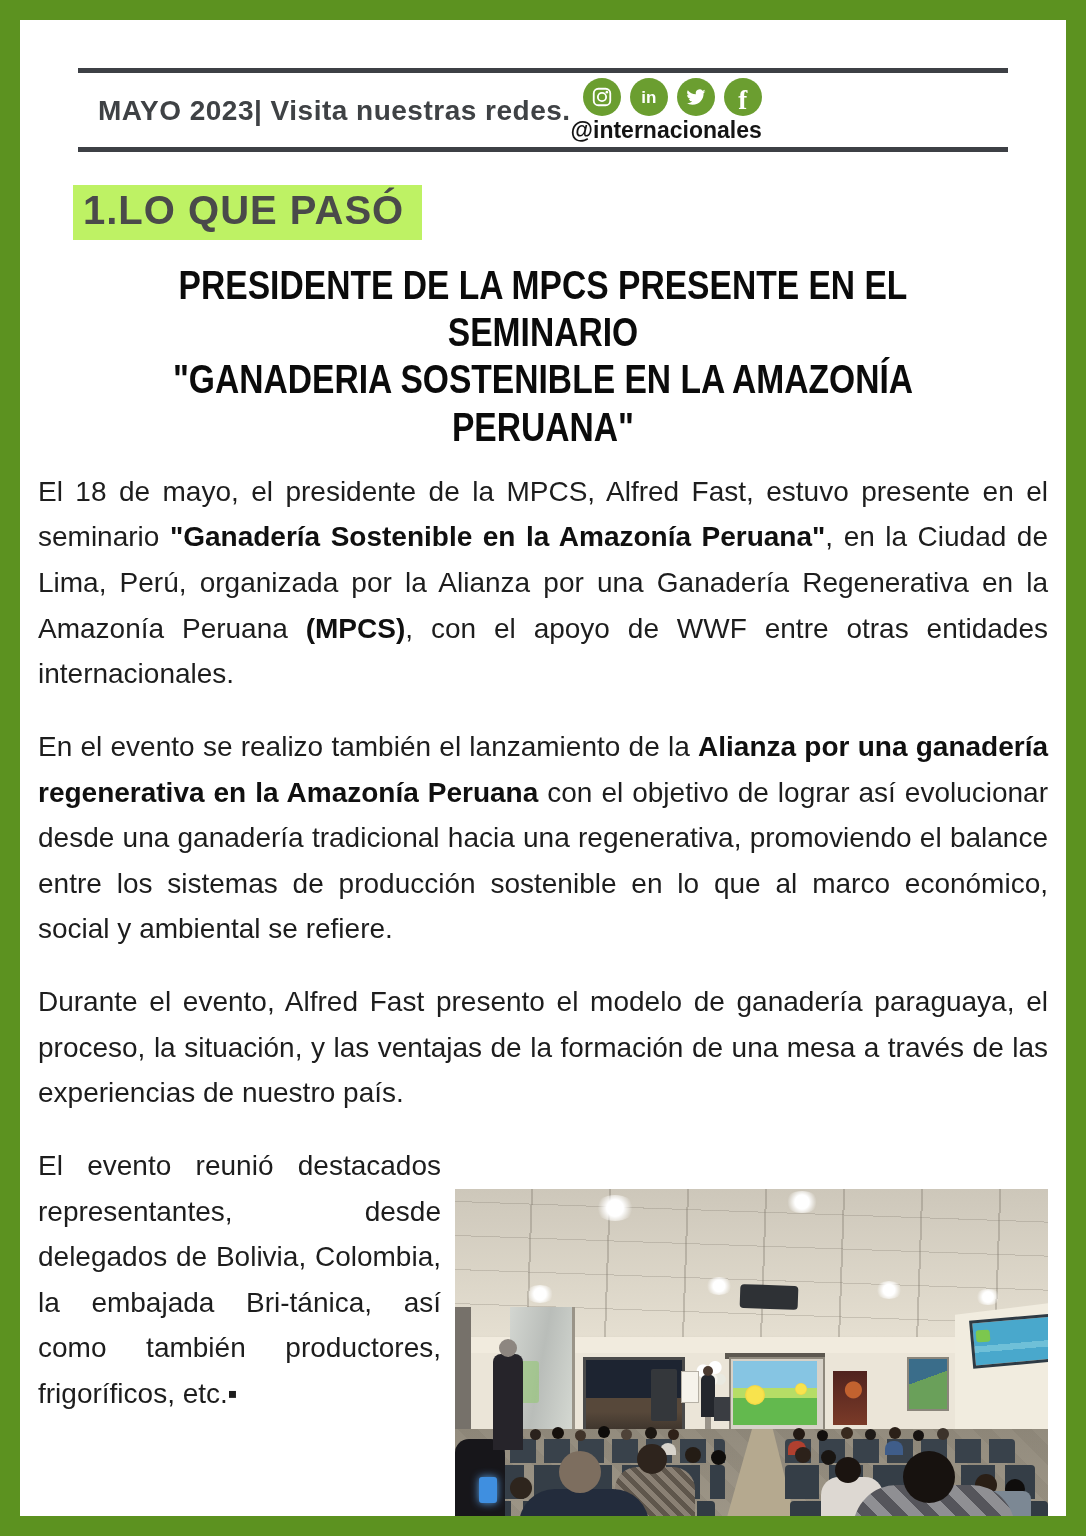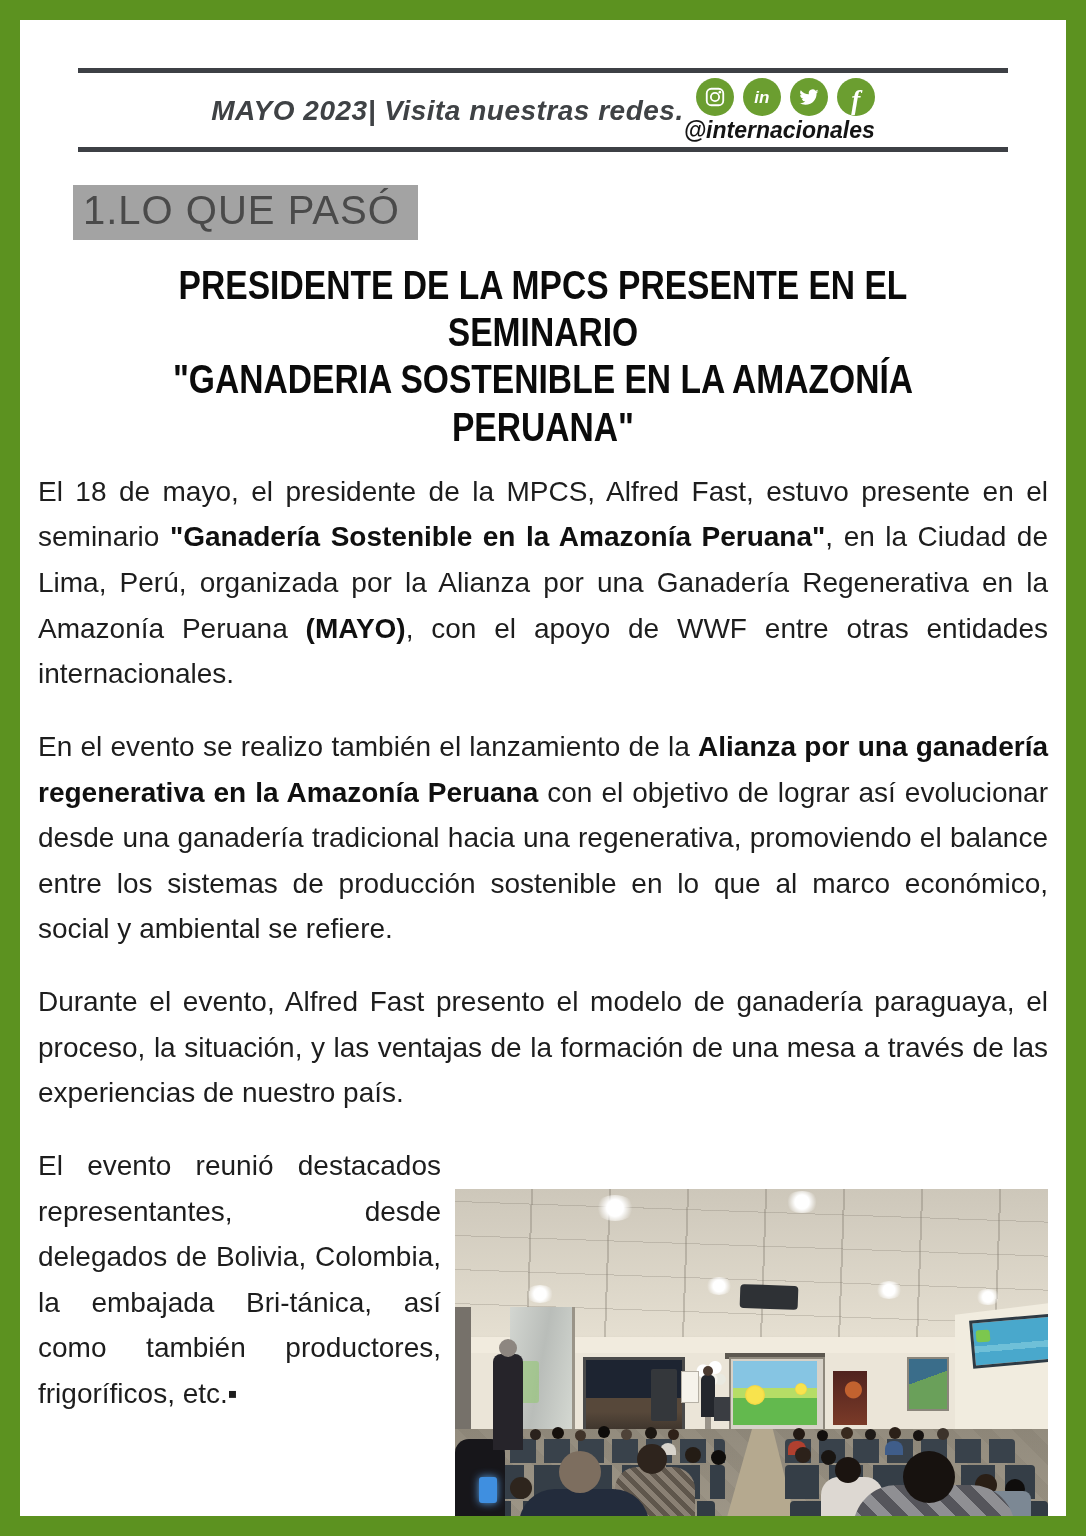--- a/index.html
+++ b/index.html
@@ -13,34 +13,34 @@
     width:1086px;height:1536px;box-sizing:border-box;
     border:20px solid var(--border-green);
     background:#fff;position:relative;overflow:hidden;
     font-family:"Liberation Sans", sans-serif;
   }
   .content{padding:0 18px;}
 
   
   .rule{height:5px;background:var(--rule-gray);margin:0 40px;}
   .rule.top{margin-top:48px;}
-  .header-row{display:flex;justify-content:center;align-items:center;margin:0 60px;padding:5px 0 3px;font-style:italic;}
+  .header-row{display:flex;justify-content:flex-start;align-items:center;margin:0 60px;padding:5px 0 3px;}
   .date{font-size:28px;font-weight:bold;color:#3f4245;letter-spacing:.5px;}
   .social{display:flex;flex-direction:column;align-items:flex-end;gap:1px;}
   .icons{display:flex;gap:9px;}
   .icon{width:38px;height:38px;border-radius:50%;background:var(--icon-green);color:#fff;
         display:flex;align-items:center;justify-content:center;font-weight:bold;}
   .icon svg{display:block;}
   .icon .in-txt{font-size:17px;line-height:1;}
   .icon .f-txt{font-size:27px;line-height:1;font-family:"Liberation Serif", serif;position:relative;top:3px;}
   .handle{font-size:23px;font-weight:bold;color:#141414;}
 
   
-  .section-heading{display:inline-block;margin:33px 0 0 35px;background:#a3a3a3;color:#4a4a4a;
-    font-weight:normal;font-size:40px;letter-spacing:1px;padding:3px 18px 7px 10px;}
+  .section-heading{display:inline-block;margin:33px 0 0 35px;background:#bef264;color:#4a4a4a;
+    font-weight:bold;font-size:40px;letter-spacing:1px;padding:3px 18px 7px 10px;}
   .title{font-size:40px;font-weight:800;color:#0b0b0b;text-align:center;line-height:1.18;
     margin:22px 0 18px;transform:scaleX(.84);letter-spacing:0;}
 
   
   .para{font-size:28px;line-height:1.63;color:#1d1d1d;text-align:justify;margin:0 0 27px;}
   .para b{color:#101010;}
   .para.wrap{margin-bottom:0;}
 
   
   .photo-float{float:right;width:593px;height:396px;margin:46px 0 0 14px;display:block;
@@ -147,21 +147,21 @@
     <div class="rule"></div>
 
     
     <div class="section-heading">1.LO QUE PASÓ</div>
 
     
     <h1 class="title"><span>PRESIDENTE DE LA MPCS PRESENTE EN EL SEMINARIO</span><br>
       <span>"GANADERIA SOSTENIBLE EN LA AMAZONÍA PERUANA"</span></h1>
 
     
-    <p class="para"><span>El 18 de mayo, el presidente de la MPCS, Alfred Fast, estuvo presente en el seminario </span><b>"Ganadería Sostenible en la Amazonía Peruana"</b><span>, en la Ciudad de Lima, Perú, organizada por la Alianza por una Ganadería Regenerativa en la Amazonía Peruana </span><b>(MAYO)</b><span>, con el apoyo de WWF entre otras entidades internacionales.</span></p>
+    <p class="para"><span>El 18 de mayo, el presidente de la MPCS, Alfred Fast, estuvo presente en el seminario </span><b>"Ganadería Sostenible en la Amazonía Peruana"</b><span>, en la Ciudad de Lima, Perú, organizada por la Alianza por una Ganadería Regenerativa en la Amazonía Peruana </span><b>(MPCS)</b><span>, con el apoyo de WWF entre otras entidades internacionales.</span></p>
     <p class="para"><span>En el evento se realizo también el lanzamiento de la </span><b>Alianza por una ganadería regenerativa en la Amazonía Peruana</b><span> con el objetivo de lograr así evolucionar desde una ganadería tradicional hacia una regenerativa, promoviendo el balance entre los sistemas de producción sostenible en lo que al marco económico, social y ambiental se refiere.</span></p>
     <p class="para"><span>Durante el evento, Alfred Fast presento el modelo de ganadería paraguaya, el proceso, la situación, y las ventajas de la formación de una mesa a través de las experiencias de nuestro país.</span></p>
 
     <p class="para wrap">
       
       <span class="photo-float">
         <span class="sc ceiling"></span>
         <span class="sc light" style="left:140px;top:6px;width:40px;height:26px;"></span>
         <span class="sc light" style="left:330px;top:2px;width:34px;height:22px;"></span>
         <span class="sc light" style="left:70px;top:96px;width:30px;height:18px;"></span>

